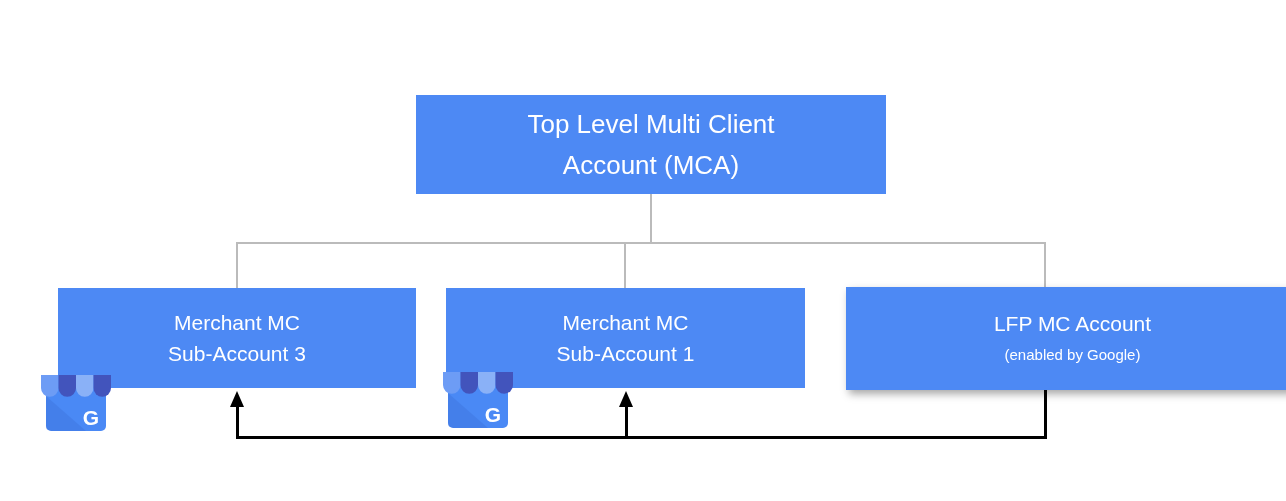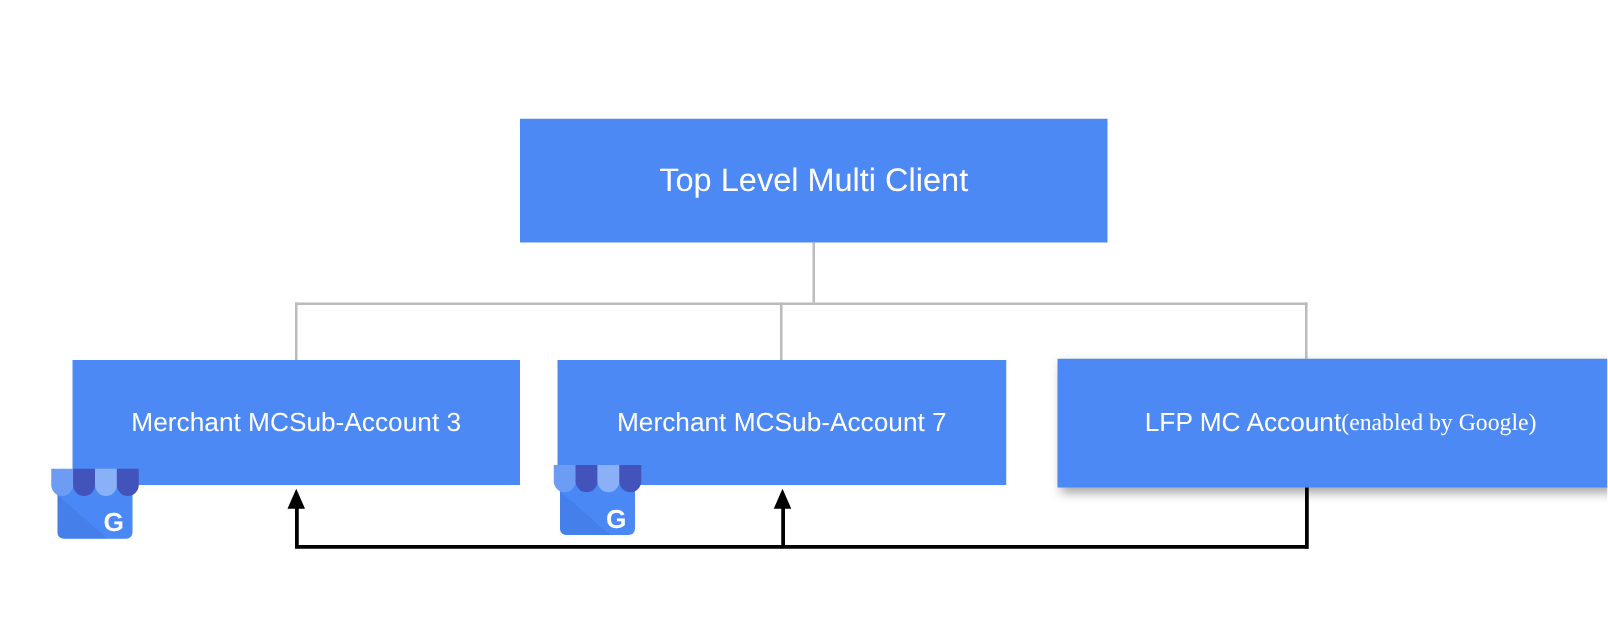--- a/index.html
+++ b/index.html
@@ -9,40 +9,40 @@
     height: 501px;
     background: #ffffff;
     font-family: "Liberation Sans", sans-serif;
     overflow: hidden;
   }
   .node {
     position: absolute;
     background: #4d89f4;
     color: #ffffff;
     display: flex;
-    flex-direction: row;
+    flex-direction: column;
     align-items: center;
     justify-content: center;
     text-align: center;
     z-index: 2;
   }
   .node .line { display: block; }
   .node-root {
     left: 416px; top: 95px; width: 470px; height: 99px;
     font-size: 26px; line-height: 41px;
   }
   .node-sub { font-size: 21px; line-height: 31px; }
   .node-sub1 { left: 58px;  top: 288px; width: 358px; height: 100px; }
   .node-sub2 { left: 446px; top: 288px; width: 359px; height: 100px; }
   .node-lfp  {
     left: 846px; top: 287px; width: 453px; height: 103px;
     font-size: 21px; line-height: 31px;
     box-shadow: 3px 4px 8px rgba(0,0,0,0.35);
   }
-  .node-lfp .line2 { font-size: 19px; font-family: Liberation Serif, serif; }
+  .node-lfp .line2 { font-size: 15px; }
 
   .gray-line  { position: absolute; background: #bbbbbb; z-index: 1; }
   .g-v-root { left: 650px;  top: 194px; width: 2px;   height: 48px; }
   .g-h      { left: 236px;  top: 242px; width: 810px; height: 2px;  }
   .g-v-1    { left: 236px;  top: 242px; width: 2px;   height: 46px; }
   .g-v-2    { left: 624px;  top: 242px; width: 2px;   height: 46px; }
   .g-v-3    { left: 1044px; top: 242px; width: 2px;   height: 45px; }
 
   .black-line { position: absolute; background: #000000; z-index: 3; }
   .b-v-right  { left: 1044px; top: 390px; width: 2.5px; height: 48.5px; }
@@ -68,30 +68,31 @@
 <div class="canvas">
 
   <div class="gray-line g-v-root"></div>
   <div class="gray-line g-h"></div>
   <div class="gray-line g-v-1"></div>
   <div class="gray-line g-v-2"></div>
   <div class="gray-line g-v-3"></div>
 
   <div class="node node-root">
     <span class="line line1">Top Level Multi Client</span>
+    <span class="line line2">Account (MCA)</span>
   </div>
 
   <div class="node node-sub node-sub1">
     <span class="line line1">Merchant MC</span>
     <span class="line line2">Sub-Account 3</span>
   </div>
 
   <div class="node node-sub node-sub2">
     <span class="line line1">Merchant MC</span>
-    <span class="line line2">Sub-Account 7</span>
+    <span class="line line2">Sub-Account 1</span>
   </div>
 
   <div class="node node-lfp">
     <span class="line line1">LFP MC Account</span>
     <span class="line line2">(enabled by Google)</span>
   </div>
 
   <div class="black-line b-v-right"></div>
   <div class="black-line b-h"></div>
   <div class="black-line b-shaft-1"></div>

